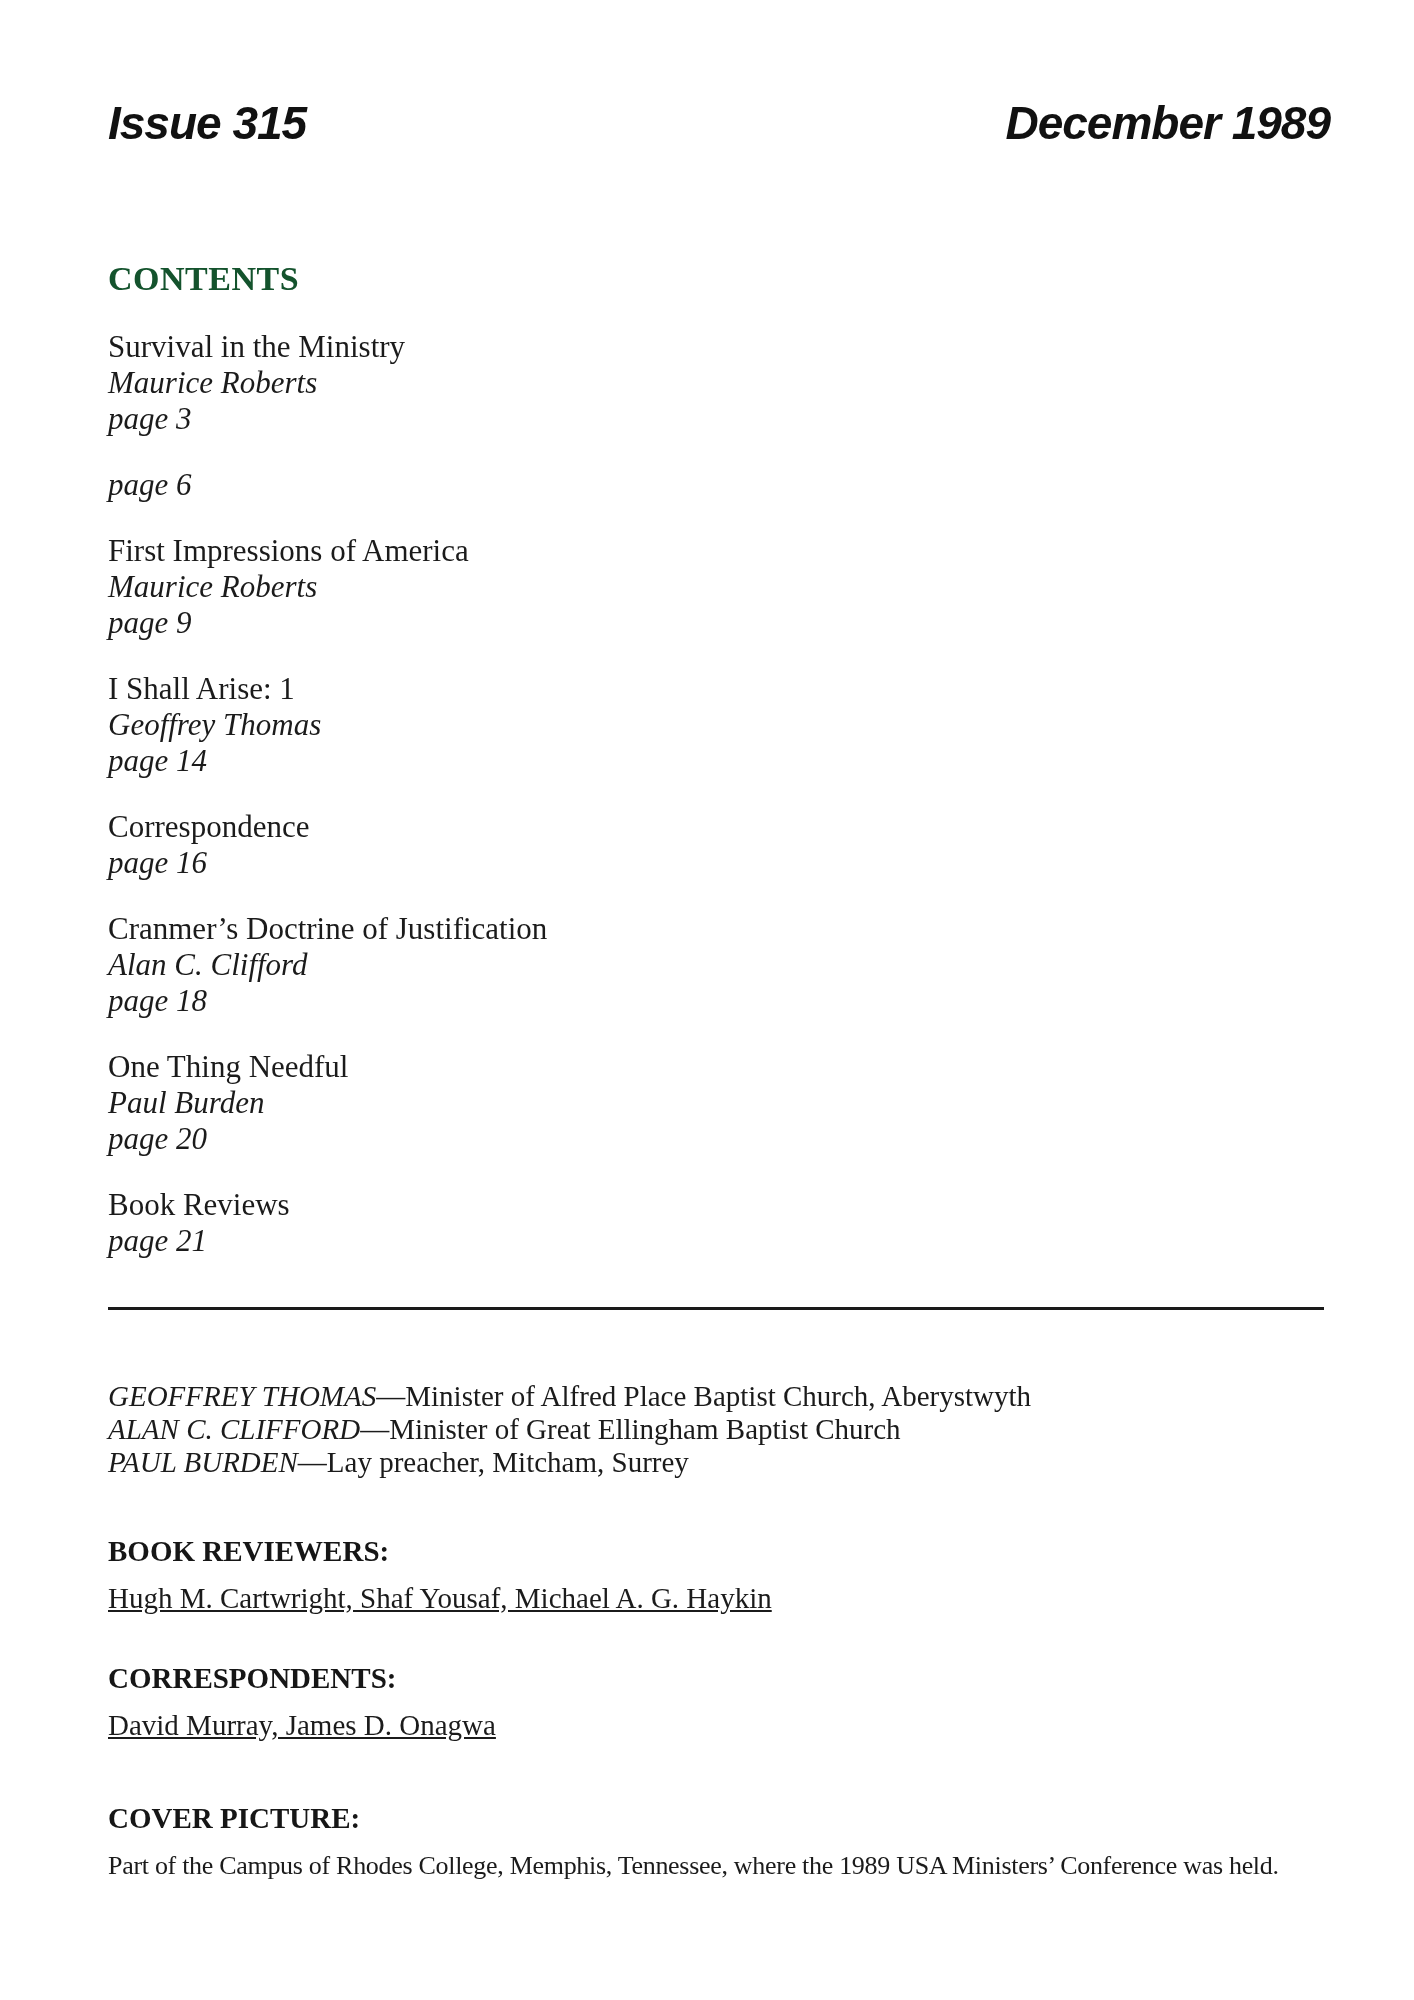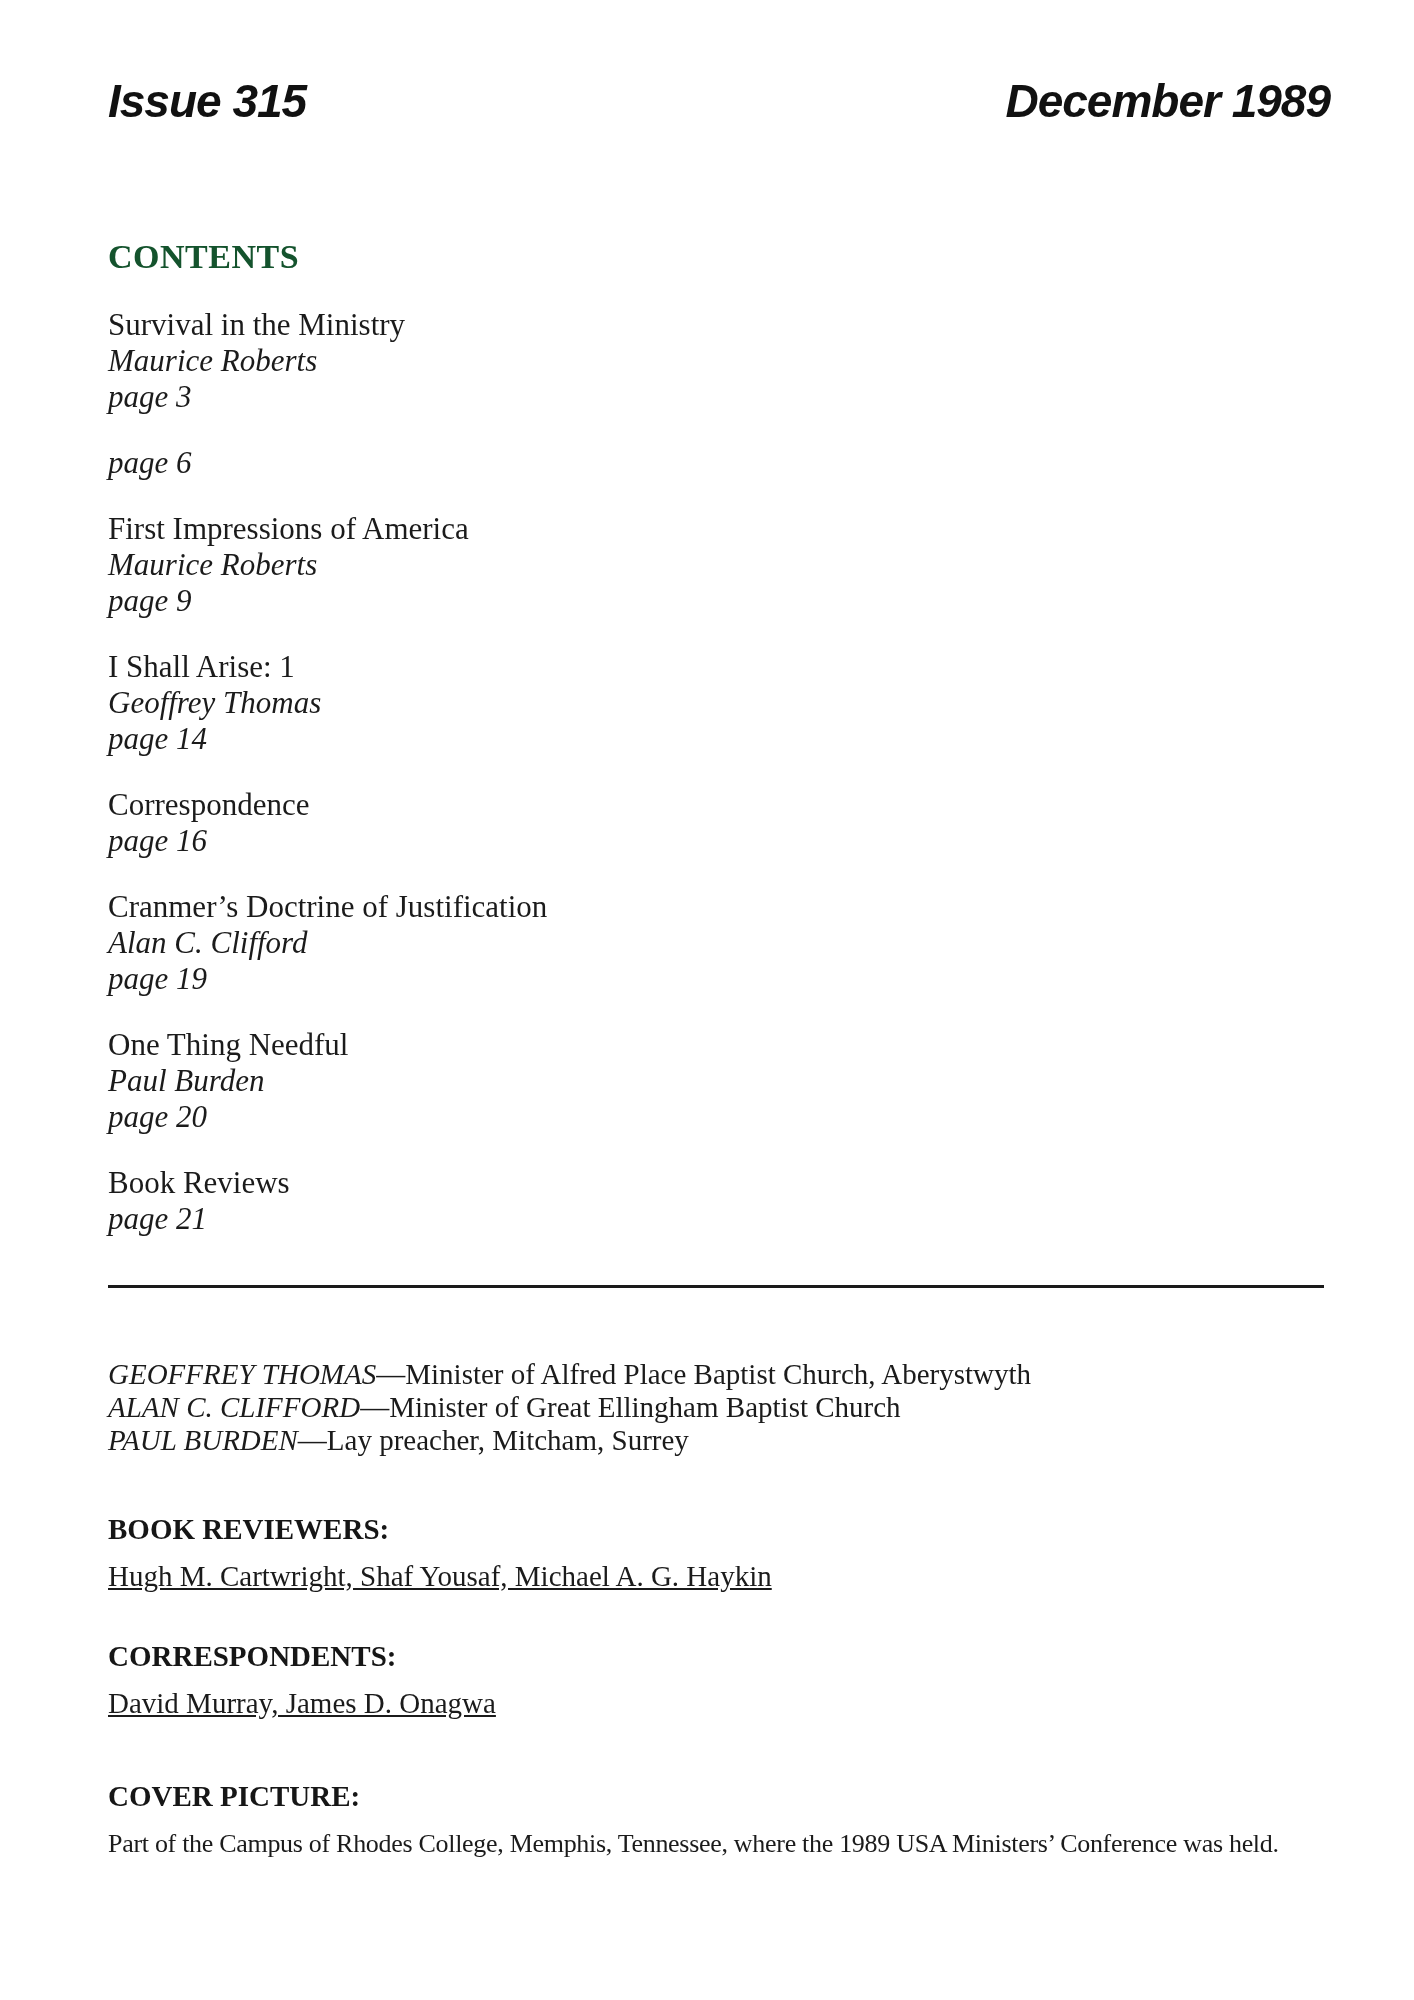--- a/index.html
+++ b/index.html
@@ -11,21 +11,21 @@
     width: 1414px;
     height: 2000px;
     color: #1b1b1b;
     font-family: "Liberation Serif", serif;
     overflow: hidden;
   }
   .page {
     box-sizing: border-box;
     width: 1414px;
     height: 2000px;
-    padding: 78px 84px 0 108px;
+    padding: 100px 84px 0 108px;
   }
   
   .masthead {
     display: flex;
     justify-content: space-between;
     align-items: baseline;
     font-family: "Liberation Sans", sans-serif;
     font-weight: bold;
     font-style: italic;
     font-size: 46px;
@@ -135,21 +135,21 @@
 
       <div class="toc-entry">
         <div class="toc-title">Correspondence</div>
 
         <div class="toc-page">page 16</div>
       </div>
 
       <div class="toc-entry">
         <div class="toc-title">Cranmer’s Doctrine of Justification</div>
         <div class="toc-author">Alan C. Clifford</div>
-        <div class="toc-page">page 19</div>
+        <div class="toc-page">page 18</div>
       </div>
 
       <div class="toc-entry">
         <div class="toc-title">One Thing Needful</div>
         <div class="toc-author">Paul Burden</div>
         <div class="toc-page">page 20</div>
       </div>
 
       <div class="toc-entry">
         <div class="toc-title">Book Reviews</div>

